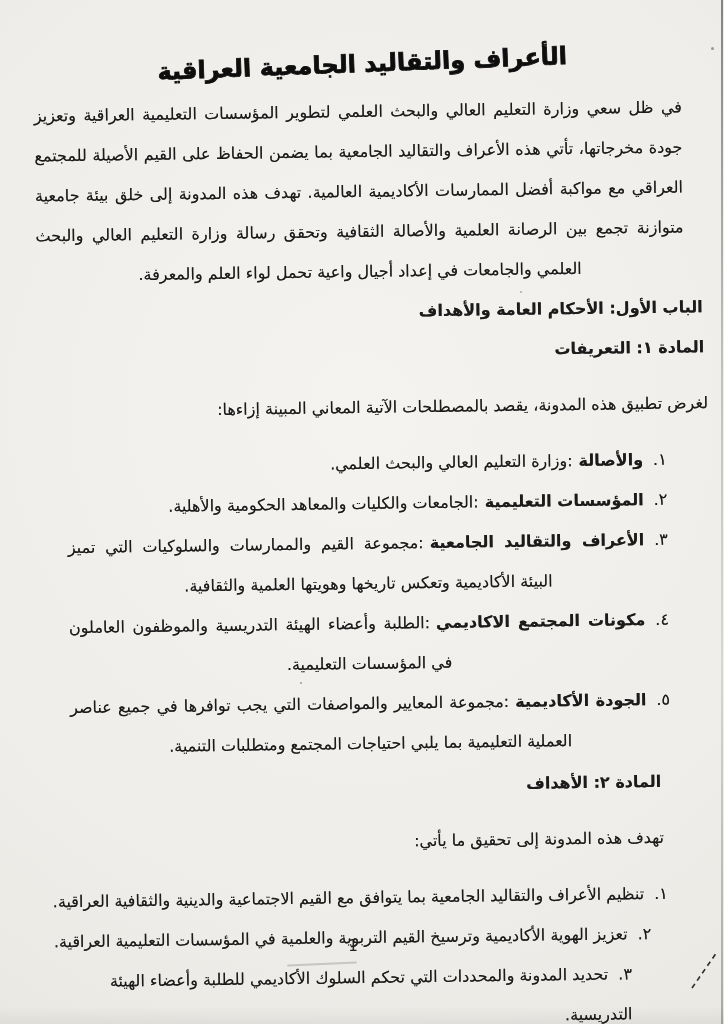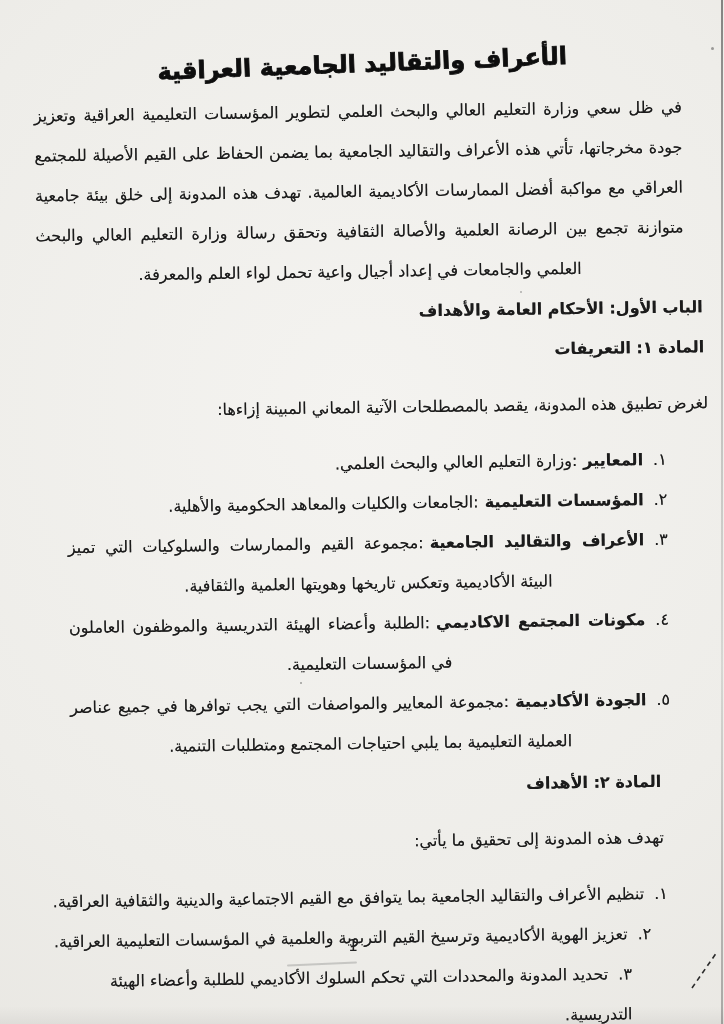--- a/index.html
+++ b/index.html
@@ -92,21 +92,21 @@
   <p class="body-text intro">في ظل سعي وزارة التعليم العالي والبحث العلمي لتطوير المؤسسات التعليمية العراقية وتعزيز جودة مخرجاتها، تأتي هذه الأعراف والتقاليد الجامعية بما يضمن الحفاظ على القيم الأصيلة للمجتمع العراقي مع مواكبة أفضل الممارسات الأكاديمية العالمية. تهدف هذه المدونة إلى خلق بيئة جامعية متوازنة تجمع بين الرصانة العلمية والأصالة الثقافية وتحقق رسالة وزارة التعليم العالي والبحث العلمي والجامعات في إعداد أجيال واعية تحمل لواء العلم والمعرفة.</p>
 
   <p class="body-text h-bold h-chapter">الباب الأول: الأحكام العامة والأهداف</p>
 
   <p class="body-text h-bold h-article1">المادة ١: التعريفات</p>
 
   <p class="body-text defs-lead">لغرض تطبيق هذه المدونة، يقصد بالمصطلحات الآتية المعاني المبينة إزاءها:</p>
 
   <div class="def-list body-text">
     <div class="def-item single">
-      <span class="num">١.</span><span class="term">المعايير</span><span class="def-text">:وزارة التعليم العالي والبحث العلمي.</span>
+      <span class="num">١.</span><span class="term">والأصالة</span><span class="def-text">:وزارة التعليم العالي والبحث العلمي.</span>
     </div>
     <div class="def-item single">
       <span class="num">٢.</span><span class="term">المؤسسات التعليمية</span><span class="def-text">:الجامعات والكليات والمعاهد الحكومية والأهلية.</span>
     </div>
     <div class="def-item multi">
       <span class="num">٣.</span><span class="term">الأعراف والتقاليد الجامعية</span><span class="def-text">:مجموعة القيم والممارسات والسلوكيات التي تميز البيئة الأكاديمية وتعكس تاريخها وهويتها العلمية والثقافية.</span>
     </div>
     <div class="def-item multi">
       <span class="num">٤.</span><span class="term">مكونات المجتمع الاكاديمي</span><span class="def-text">:الطلبة وأعضاء الهيئة التدريسية والموظفون العاملون في المؤسسات التعليمية.</span>
     </div>

